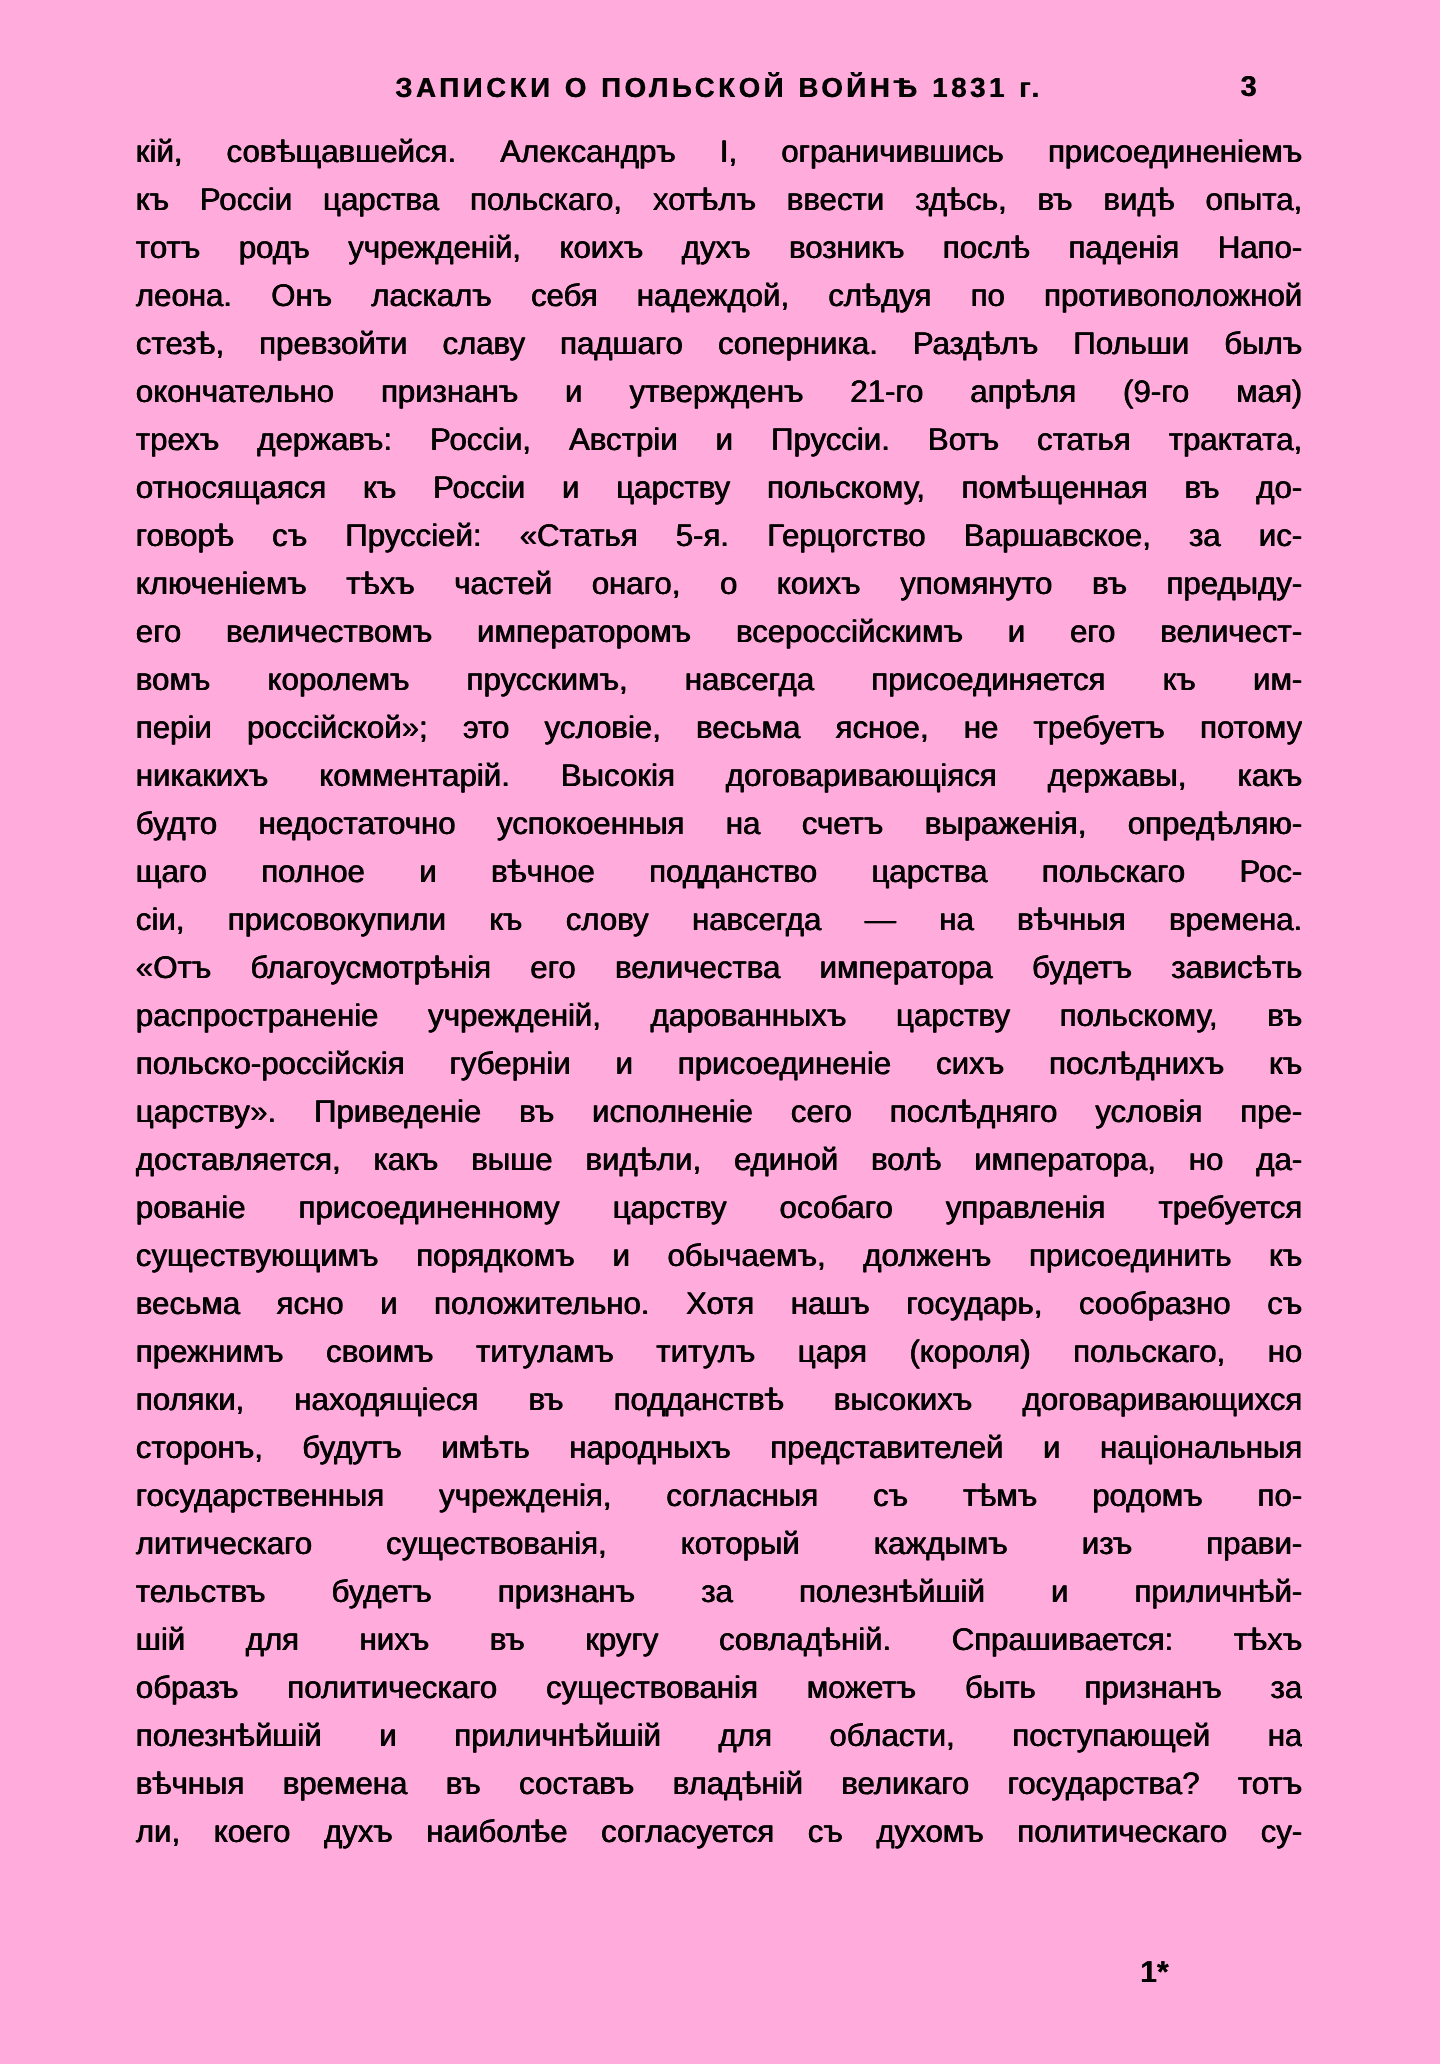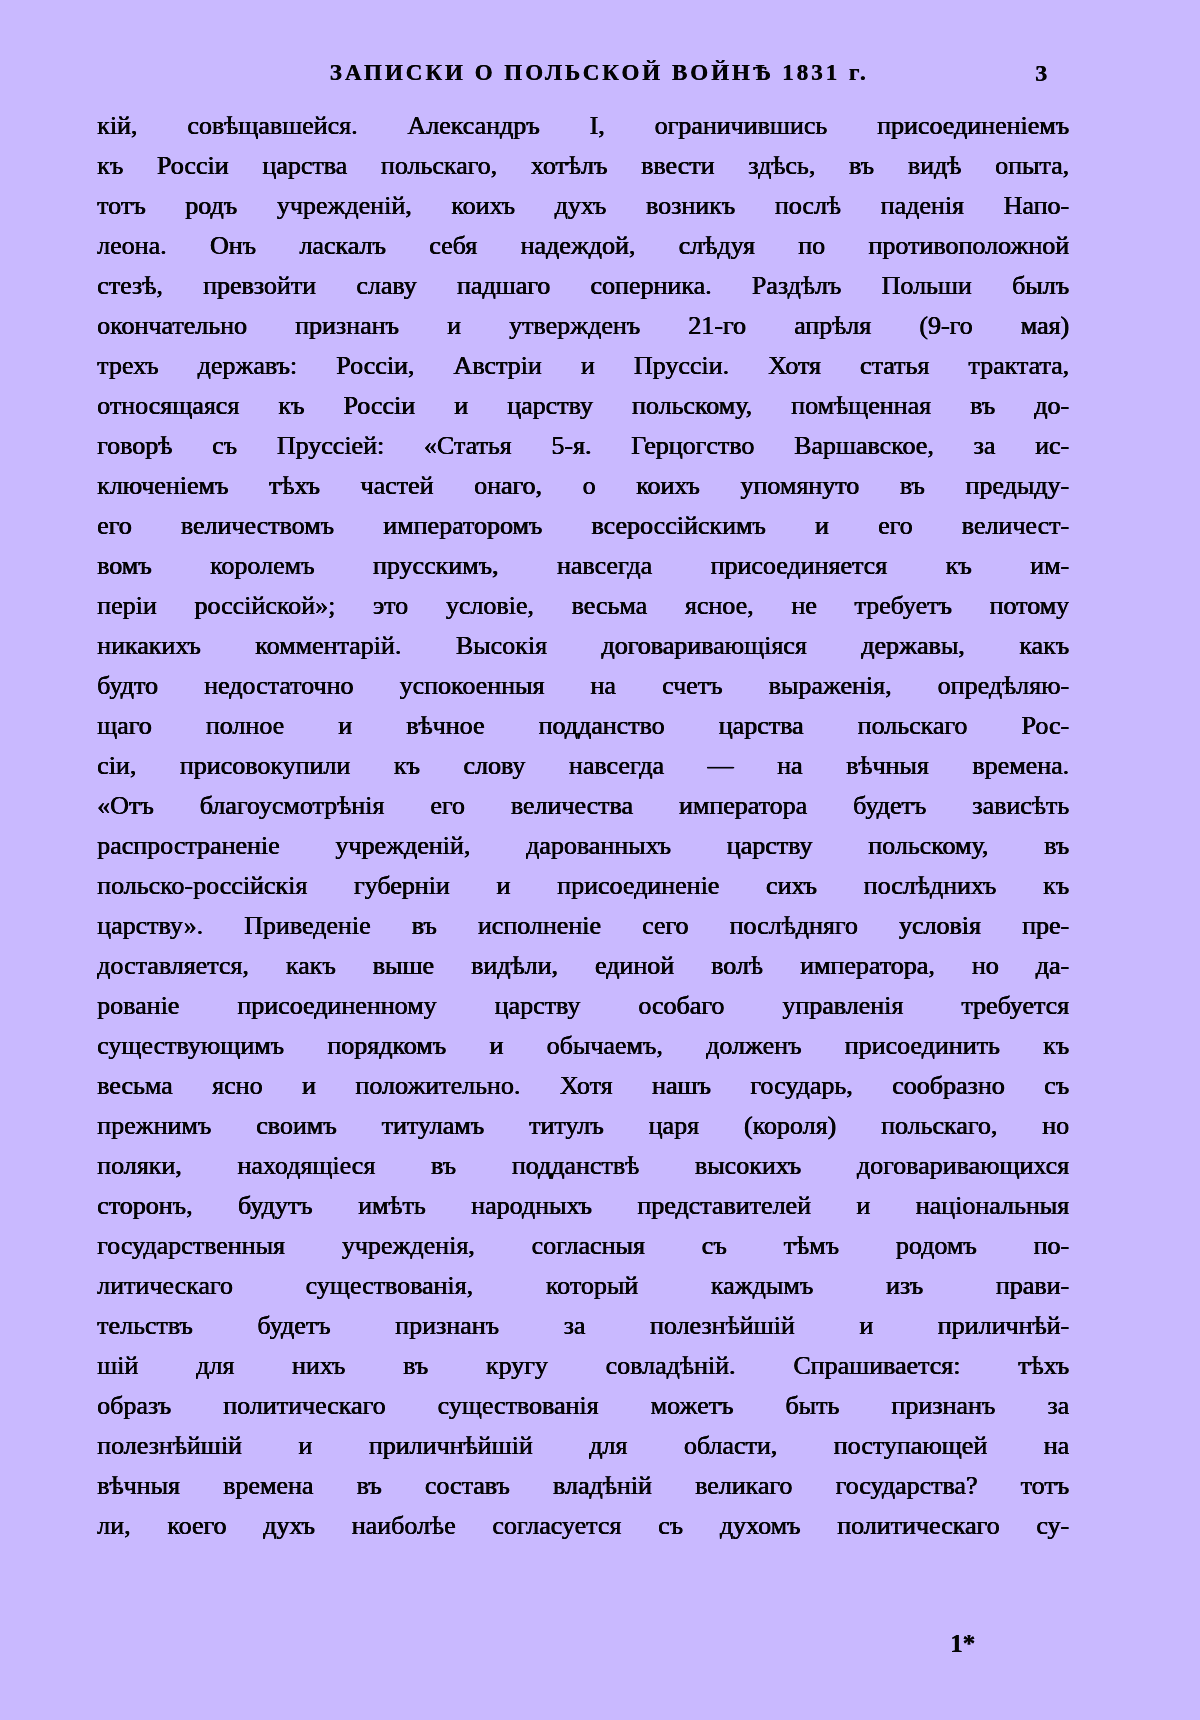--- a/index.html
+++ b/index.html
@@ -4,23 +4,23 @@
 <style>
   html, body {
     margin: 0;
     padding: 0;
     background: #ffffff;
   }
   .page {
     position: relative;
     width: 1200px;
     height: 1720px;
-    background: #c4b5fd;
+    background: #f9a8d4;
     overflow: hidden;
-    font-family: Liberation Serif, serif;
+    font-family: Liberation Sans, sans-serif;
     color: #0d0d0d;
     
     filter: contrast(1.08);
   }
   .running-head {
     position: absolute;
     top: 56px;
     left: 113px;
     width: 972px;
     height: 34px;
@@ -40,21 +40,21 @@
     top: 0;
     right: 38px;
     font-size: 24px;
     font-weight: bold;
     line-height: 34px;
     text-shadow: 0.5px 0 0 currentColor;
   }
   .page-text {
     position: absolute;
     top: 106px;
-    left: 97px;
+    left: 113px;
     width: 972px;
   }
   .text-line {
     height: 40px;
     line-height: 40px;
     font-size: 26px;
     text-align: justify;
     text-align-last: justify;
     white-space: nowrap;
     overflow: hidden;
@@ -79,21 +79,21 @@
     <span class="page-number">3</span>
   </div>
 
   <div class="page-text">
       <div class="text-line">кій, совѣщавшейся. Александръ I, ограничившись присоединеніемъ</div>
       <div class="text-line">къ Россіи царства польскаго, хотѣлъ ввести здѣсь, въ видѣ опыта,</div>
       <div class="text-line">тотъ родъ учрежденій, коихъ духъ возникъ послѣ паденія Напо-</div>
       <div class="text-line">леона. Онъ ласкалъ себя надеждой, слѣдуя по противоположной</div>
       <div class="text-line">стезѣ, превзойти славу падшаго соперника. Раздѣлъ Польши былъ</div>
       <div class="text-line">окончательно признанъ и утвержденъ 21-го апрѣля (9-го мая)</div>
-      <div class="text-line">трехъ державъ: Россіи, Австріи и Пруссіи. Хотя статья трактата,</div>
+      <div class="text-line">трехъ державъ: Россіи, Австріи и Пруссіи. Вотъ статья трактата,</div>
       <div class="text-line">относящаяся къ Россіи и царству польскому, помѣщенная въ до-</div>
       <div class="text-line">говорѣ съ Пруссіей: «Статья 5-я. Герцогство Варшавское, за ис-</div>
       <div class="text-line">ключеніемъ тѣхъ частей онаго, о коихъ упомянуто въ предыду-</div>
       <div class="text-line">его величествомъ императоромъ всероссійскимъ и его величест-</div>
       <div class="text-line">вомъ королемъ прусскимъ, навсегда присоединяется къ им-</div>
       <div class="text-line">періи россійской»; это условіе, весьма ясное, не требуетъ потому</div>
       <div class="text-line">никакихъ комментарій. Высокія договаривающіяся державы, какъ</div>
       <div class="text-line">будто недостаточно успокоенныя на счетъ выраженія, опредѣляю-</div>
       <div class="text-line">щаго полное и вѣчное подданство царства польскаго Рос-</div>
       <div class="text-line">сіи, присовокупили къ слову навсегда — на вѣчныя времена.</div>

